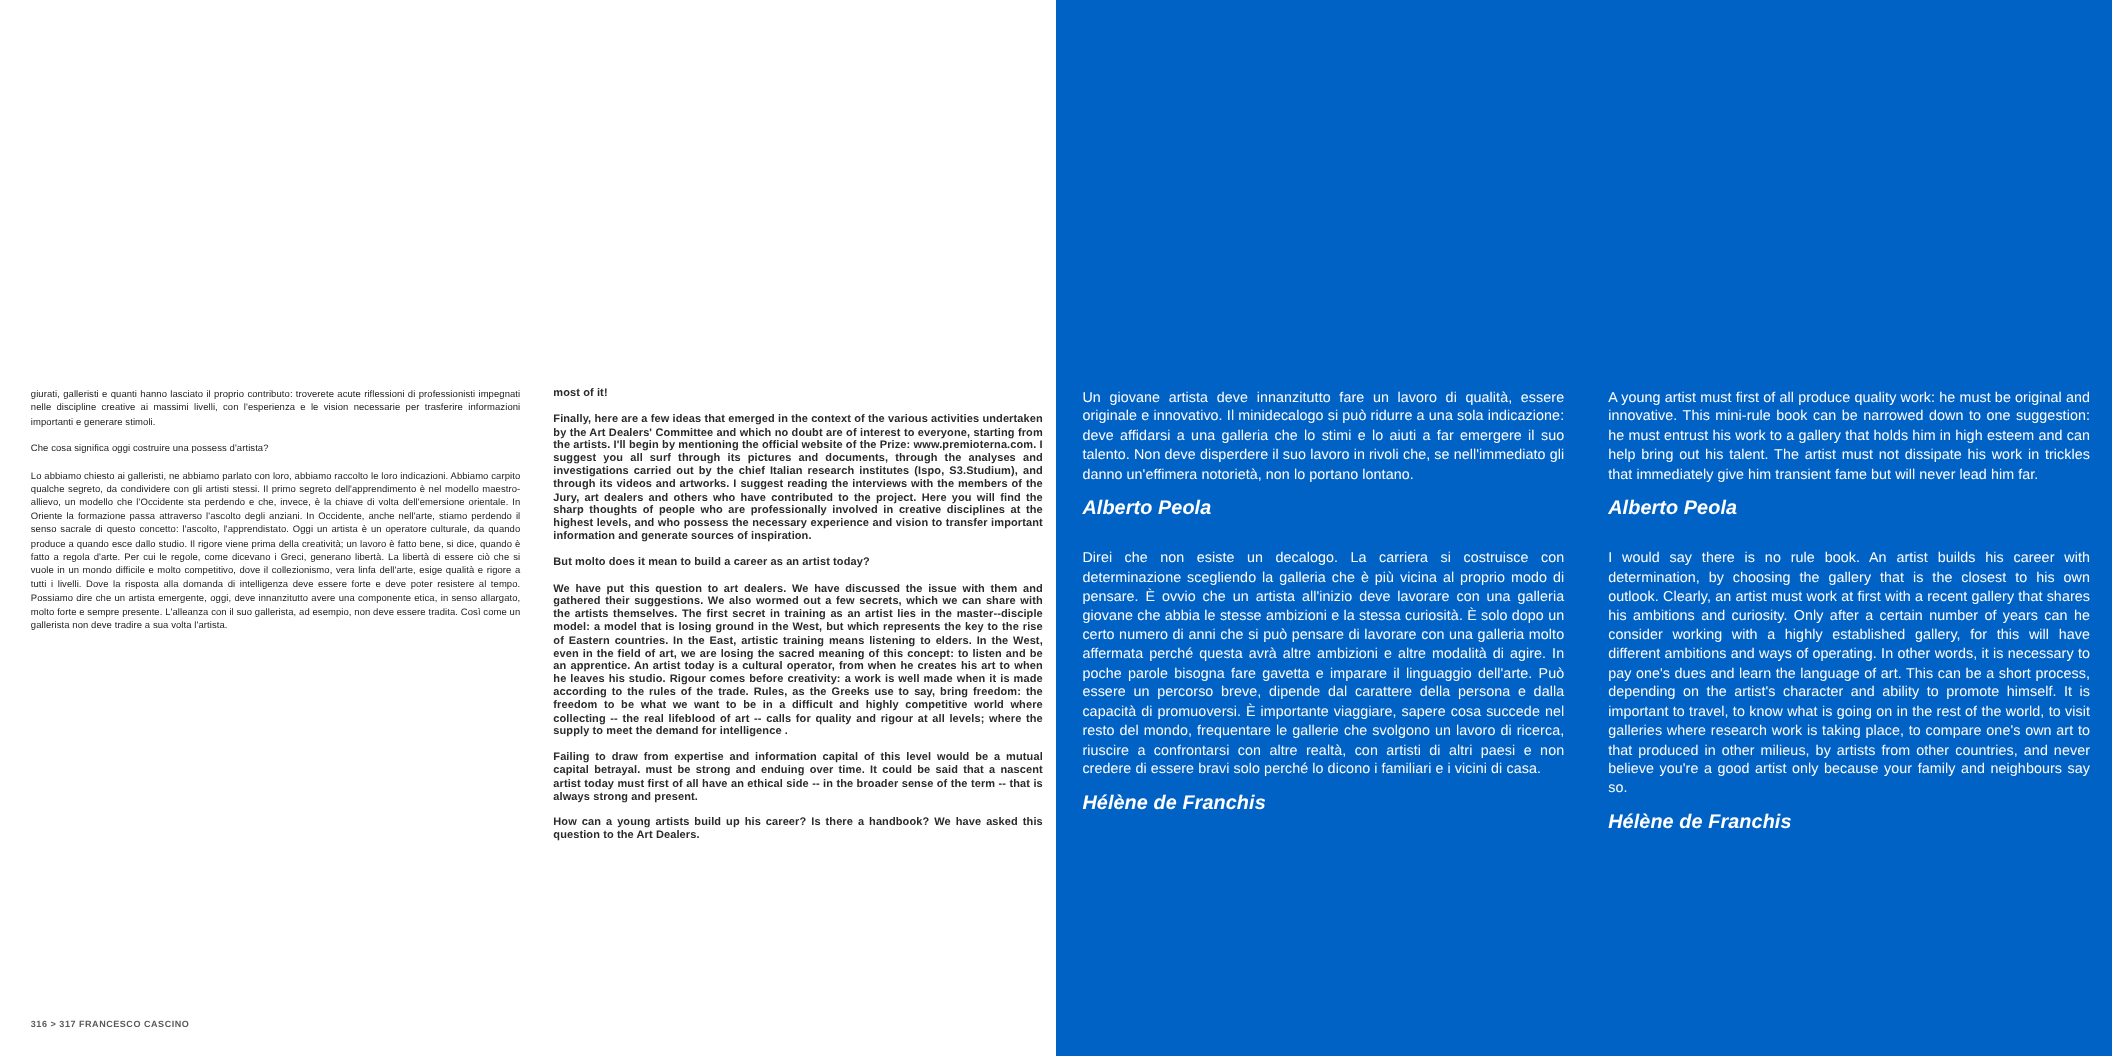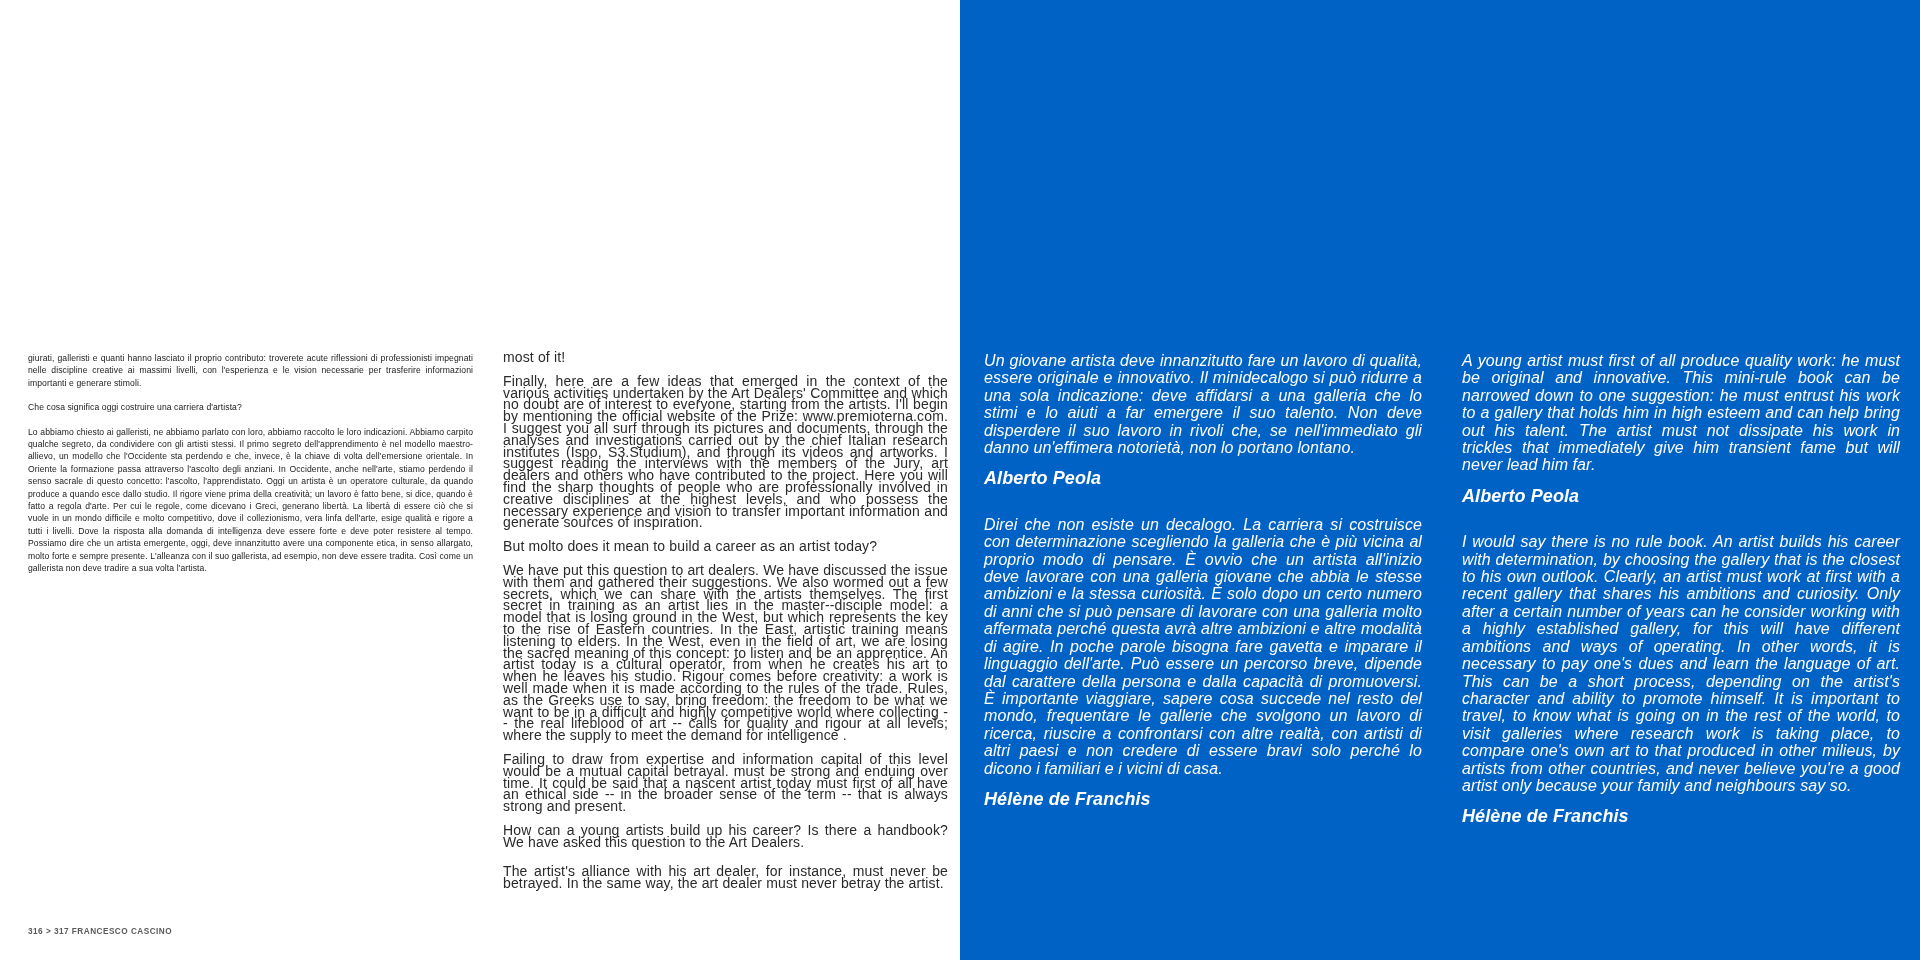--- a/index.html
+++ b/index.html
@@ -44,23 +44,24 @@
     font-size: 8.4px;
     line-height: 12.1px;
     text-align: justify;
     letter-spacing: 0.01em;
   }
   .col.col-a p {
     font-size: 8.6px;
     line-height: 12.4px;
   }
   .col.col-b p {
-    font-size: 14px;
+    font-size: 10px;
     line-height: 11.8px;
     color: #2a2a2a;
+    font-weight: bold;
   }
   .spacer-gap {
     height: 6px;
   }
   .folio {
     position: absolute;
     left: 28px;
     bottom: 24px;
     font-size: 8.2px;
     letter-spacing: 0.06em;
@@ -83,58 +84,56 @@
     width: 916px;
     display: flex;
     gap: 40px;
   }
   .rcol {
     width: 438px;
   }
   .rcol p {
     margin: 0 0 14px 0;
     color: #ffffff;
-    font-size: 16px;
+    font-size: 13px;
     line-height: 17.4px;
     text-align: justify;
-    font-style: italic;
     letter-spacing: 0.005em;
   }
   .rcol p.attribution {
     font-weight: bold;
     font-style: italic;
     margin: 0 0 24px 0;
     font-size: 18px;
   }
   .gap-sm { height: 4px; }
 </style>
 </head>
 <body>
 
 <div class="spread">
 
   <div class="page-left">
     <div class="left-cols">
 
       <div class="col col-a">
         <p>giurati, galleristi e quanti hanno lasciato il proprio contributo: troverete acute riflessioni di professionisti impegnati nelle discipline creative ai massimi livelli, con l'esperienza e le vision necessarie per trasferire informazioni importanti e generare stimoli.</p>
-        <p>Che cosa significa oggi costruire una carriera d'artista?</p>
+        <p>Che cosa significa oggi costruire una possess d'artista?</p>
         <p>Lo abbiamo chiesto ai galleristi, ne abbiamo parlato con loro, abbiamo raccolto le loro indicazioni. Abbiamo carpito qualche segreto, da condividere con gli artisti stessi. Il primo segreto dell'apprendimento è nel modello maestro-allievo, un modello che l'Occidente sta perdendo e che, invece, è la chiave di volta dell'emersione orientale. In Oriente la formazione passa attraverso l'ascolto degli anziani. In Occidente, anche nell'arte, stiamo perdendo il senso sacrale di questo concetto: l'ascolto, l'apprendistato. Oggi un artista è un operatore culturale, da quando produce a quando esce dallo studio. Il rigore viene prima della creatività; un lavoro è fatto bene, si dice, quando è fatto a regola d'arte. Per cui le regole, come dicevano i Greci, generano libertà. La libertà di essere ciò che si vuole in un mondo difficile e molto competitivo, dove il collezionismo, vera linfa dell'arte, esige qualità e rigore a tutti i livelli. Dove la risposta alla domanda di intelligenza deve essere forte e deve poter resistere al tempo. Possiamo dire che un artista emergente, oggi, deve innanzitutto avere una componente etica, in senso allargato, molto forte e sempre presente. L'alleanza con il suo gallerista, ad esempio, non deve essere tradita. Così come un gallerista non deve tradire a sua volta l'artista.</p>
         <div class="spacer-gap"></div>
       </div>
 
       <div class="col col-b">
         <p>most of it!</p>
         <p>Finally, here are a few ideas that emerged in the context of the various activities undertaken by the Art Dealers' Committee and which no doubt are of interest to everyone, starting from the artists. I'll begin by mentioning the official website of the Prize: www.premioterna.com. I suggest you all surf through its pictures and documents, through the analyses and investigations carried out by the chief Italian research institutes (Ispo, S3.Studium), and through its videos and artworks. I suggest reading the interviews with the members of the Jury, art dealers and others who have contributed to the project. Here you will find the sharp thoughts of people who are professionally involved in creative disciplines at the highest levels, and who possess the necessary experience and vision to transfer important information and generate sources of inspiration.</p>
         <p>But molto does it mean to build a career as an artist today?</p>
         <p>We have put this question to art dealers. We have discussed the issue with them and gathered their suggestions. We also wormed out a few secrets, which we can share with the artists themselves. The first secret in training as an artist lies in the master--disciple model: a model that is losing ground in the West, but which represents the key to the rise of Eastern countries. In the East, artistic training means listening to elders. In the West, even in the field of art, we are losing the sacred meaning of this concept: to listen and be an apprentice. An artist today is a cultural operator, from when he creates his art to when he leaves his studio. Rigour comes before creativity: a work is well made when it is made according to the rules of the trade. Rules, as the Greeks use to say, bring freedom: the freedom to be what we want to be in a difficult and highly competitive world where collecting -- the real lifeblood of art -- calls for quality and rigour at all levels; where the supply to meet the demand for intelligence .</p>
         <p>Failing to draw from expertise and information capital of this level would be a mutual capital betrayal. must be strong and enduing over time. It could be said that a nascent artist today must first of all have an ethical side -- in the broader sense of the term -- that is always strong and present.</p>
         <p>How can a young artists build up his career? Is there a handbook? We have asked this question to the Art Dealers.</p>
         <div class="spacer-gap"></div>
-        <p>The artist's alliance with his art dealer, for instance, must never be betrayed. In the same way, the art dealer must never betray the artist.</p>
       </div>
 
     </div>
 
     <div class="folio">316 &gt; 317 FRANCESCO CASCINO</div>
   </div>
 
   <div class="page-right">
     <div class="right-cols">
 

